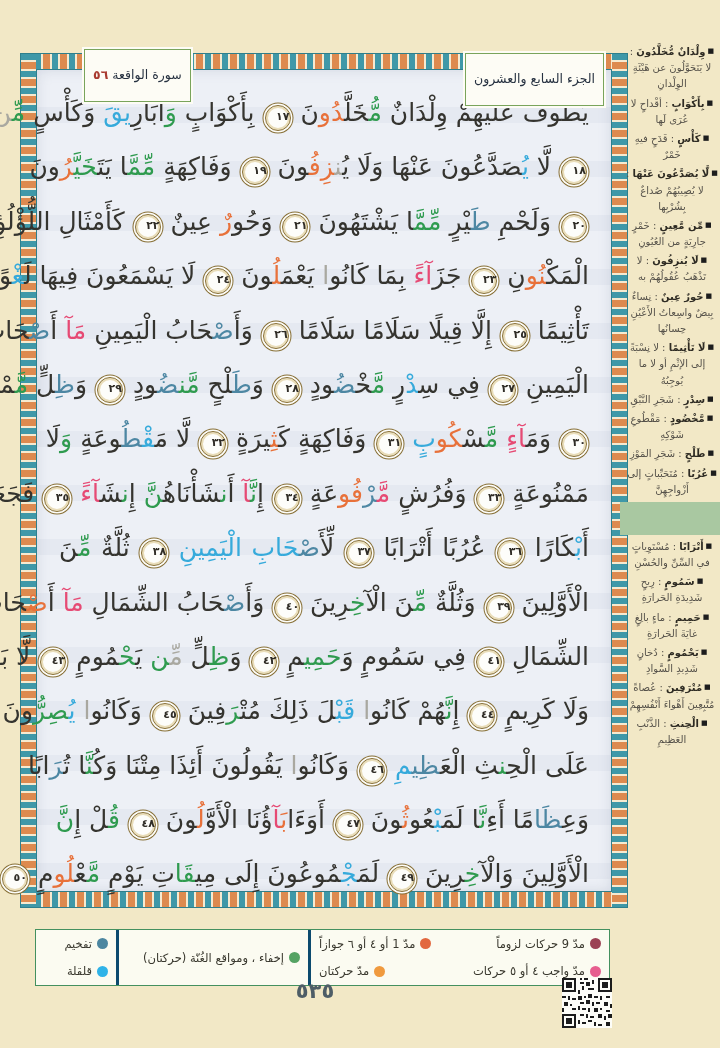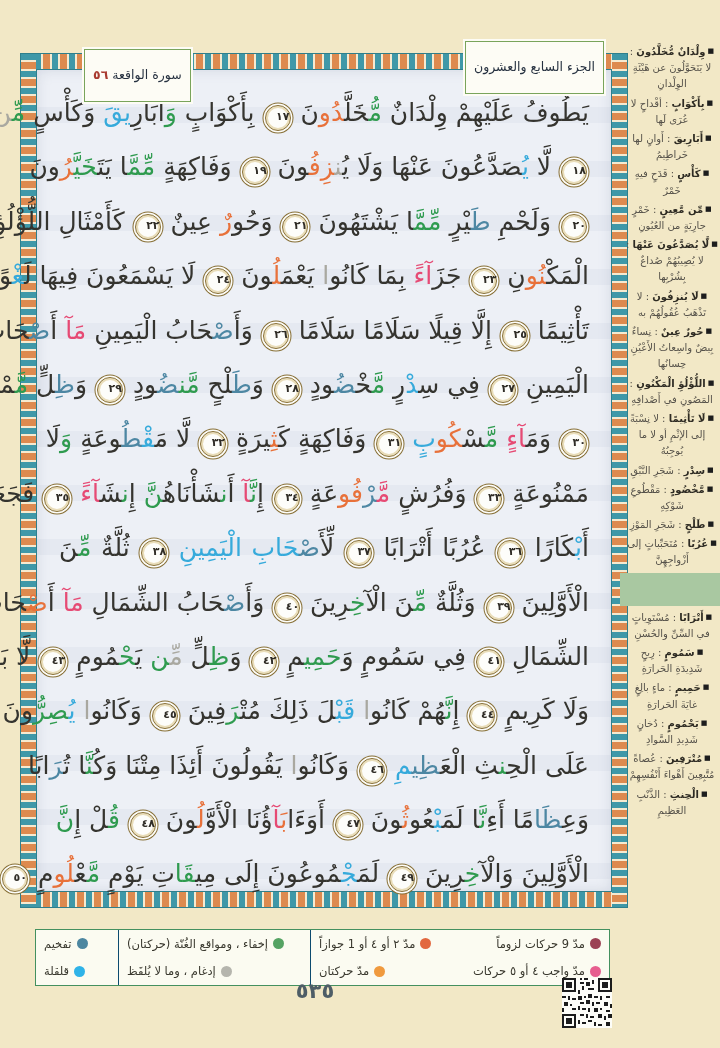--- a/index.html
+++ b/index.html
@@ -19,21 +19,21 @@
   .inner{position:absolute;inset:15px;background:#edf0f6;
          box-shadow:inset 0 0 0 1px #2f7f8c, inset 0 0 14px rgba(120,130,160,.25);
          background-image:repeating-linear-gradient(180deg,#edf0f6 0 38px,#e5e9f1 38px 54px);}
 
   
   .cartouche{position:absolute;z-index:6;background:#fdfcf5;border:1px solid #79a45b;
       height:19px;line-height:18px;padding:16px 8px;font-size:12.5px;color:#263140;
       white-space:nowrap;box-shadow:0 0 0 2px #fdfcf5;}
   .cartouche .num{color:#a93b30;font-weight:bold;}
   .cart-surah{left:84px;top:49px;}
-  .cart-juz{left:465px;top:41px;}
+  .cart-juz{left:465px;top:53px;}
 
   
   .qtext{position:absolute;inset:17px 19px;padding:0 4px;}
   .qline{height:54.4px;line-height:54.4px;font-size:25px;letter-spacing:0;
          text-align:justify;text-align-last:justify;white-space:nowrap;color:#35342f;}
   .c-k{color:#35342f;} .c-g{color:#2f9b4f;} .c-o{color:#e8713a;}
   .c-r{color:#e64a74;} .c-b{color:#36aadb;}
   .c-t{color:#4d87a3;} .c-y{color:#a9a8a0;}
   .verse{display:inline-block;width:24px;height:24px;line-height:22px;border-radius:50%;
      font-size:11px;text-align:center;vertical-align:1px;color:#2f2c26;background:#fdfdfa;
@@ -47,21 +47,21 @@
   .entry{margin-bottom:3px;}
   .entry .bullet{font-size:7px;color:#1d1d1d;vertical-align:2px;margin-left:2px;}
   .entry .term{font-weight:bold;font-size:10px;color:#2e2b23;}
   .entry .def{color:#56524a;}
   .hl{height:33px;background:#a9c8a1;margin:4px -2px 4px -6px;}
 
   
   .legend{position:absolute;left:35px;top:929px;width:575px;height:57px;direction:rtl;
           background:#fbfbf1;border:1px solid #44905f;display:flex;box-sizing:border-box;}
   .lsec{display:flex;flex-direction:column;box-sizing:border-box;}
-  .lsec + .lsec{border-left:none;border-right:1px solid #0c4a6e;align-items:flex-end;}
+  .lsec + .lsec{border-left:none;border-right:3px solid #0c4a6e;}
   .lsec-madd{width:298px;} .lsec-ghunnah{width:192px;} .lsec-tafkheem{flex:1;}
   .lrow{flex:1;display:flex;align-items:center;justify-content:space-between;
         padding:0 8px;gap:4px;}
   .litem{display:flex;align-items:center;gap:5px;white-space:nowrap;}
   .dot{width:11px;height:11px;border-radius:50%;flex:none;}
   .llabel{font-size:11.5px;color:#39382e;}
 
   
   .pageno{position:absolute;left:283px;top:979px;width:64px;text-align:center;
           font-size:21px;font-weight:bold;color:#4e5d66;}
@@ -102,27 +102,25 @@
     <span>الجزء السابع والعشرون</span>
   </div>
   <div class="cartouche cart-surah">
     <span>سورة الواقعة</span>
     <span class="num">٥٦</span>
   </div>
 
   <aside class="sidebar">
       <div class="entry"><span class="bullet">■</span><span class="term">وِلْدَانٌ مُّخَلَّدُونَ</span><span class="def"> : لا يَتَحَوَّلُونَ عن هَيْئَةِ الوِلْدانِ</span></div>
       <div class="entry"><span class="bullet">■</span><span class="term">بِأَكْوَابٍ</span><span class="def"> : أقْداحٍ لا عُرَى لَها</span></div>
-      <div class="entry"><span class="bullet">■</span><span class="term">أَبَارِيقَ</span><span class="def"> : أَوانٍ لها خَراطِيمُ</span></div>
       <div class="entry"><span class="bullet">■</span><span class="term">كَأْسٍ</span><span class="def"> : قَدَحٍ فيهِ خَمْرٌ</span></div>
+      <div class="entry"><span class="bullet">■</span><span class="term">لَّا يُصَدَّعُونَ عَنْهَا</span><span class="def"> : لا يُصِيبُهُمْ صُداعٌ بِشُرْبِها</span></div>
       <div class="entry"><span class="bullet">■</span><span class="term">مِّن مَّعِينٍ</span><span class="def"> : خَمْرٍ جارِيَةٍ من العُيُونِ</span></div>
-      <div class="entry"><span class="bullet">■</span><span class="term">لَّا يُصَدَّعُونَ عَنْهَا</span><span class="def"> : لا يُصِيبُهُمْ صُداعٌ بِشُرْبِها</span></div>
       <div class="entry"><span class="bullet">■</span><span class="term">لَا يُنزِفُونَ</span><span class="def"> : لا تَذْهَبُ عُقُولُهُمْ به</span></div>
       <div class="entry"><span class="bullet">■</span><span class="term">حُورٌ عِينٌ</span><span class="def"> : نِساءٌ بِيضٌ واسِعاتُ الأَعْيُنِ حِسانُها</span></div>
-      <div class="entry"><span class="bullet">■</span><span class="term">اللُّؤْلُؤِ الْمَكْنُونِ</span><span class="def"> : المَصُونِ في أَصْدافِهِ</span></div>
       <div class="entry"><span class="bullet">■</span><span class="term">لَا تَأْثِيمًا</span><span class="def"> : لا نِسْبَةً إلى الإثْمِ أو لا ما يُوجِبُهُ</span></div>
       <div class="entry"><span class="bullet">■</span><span class="term">سِدْرٍ</span><span class="def"> : شَجَرِ النَّبْقِ</span></div>
       <div class="entry"><span class="bullet">■</span><span class="term">مَّخْضُودٍ</span><span class="def"> : مَقْطُوعِ شَوْكِهِ</span></div>
       <div class="entry"><span class="bullet">■</span><span class="term">طَلْحٍ</span><span class="def"> : شَجَرِ المَوْزِ</span></div>
       <div class="entry"><span class="bullet">■</span><span class="term">عُرُبًا</span><span class="def"> : مُتَحَبِّباتٍ إلى أَزْواجِهِنَّ</span></div>
       <div class="hl" style="background: rgb(169, 200, 161);"></div>
       <div class="entry"><span class="bullet">■</span><span class="term">أَتْرَابًا</span><span class="def"> : مُسْتَوِياتٍ في السِّنِّ والحُسْنِ</span></div>
       <div class="entry"><span class="bullet">■</span><span class="term">سَمُومٍ</span><span class="def"> : رِيحٍ شَدِيدَةِ الحَرارَةِ</span></div>
       <div class="entry"><span class="bullet">■</span><span class="term">حَمِيمٍ</span><span class="def"> : ماءٍ بالِغٍ غايَةَ الحَرارَةِ</span></div>
       <div class="entry"><span class="bullet">■</span><span class="term">يَحْمُومٍ</span><span class="def"> : دُخانٍ شَدِيدِ السَّوادِ</span></div>
@@ -132,45 +130,39 @@
 
   <div class="legend">
       <div class="lsec lsec-madd">
         <div class="lrow">
           <div class="litem">
             <span class="dot" style="background: rgb(156, 66, 84);"></span>
             <span class="llabel">مدّ 9 حركات لزوماً</span>
           </div>
           <div class="litem">
             <span class="dot" style="background: rgb(226, 104, 63);"></span>
-            <span class="llabel">مدّ ٢ أو ٤ أو 1 جوازاً</span>
+            <span class="llabel">مدّ 1 أو ٤ أو ٦ جوازاً</span>
           </div>
         </div>
         <div class="lrow">
           <div class="litem">
             <span class="dot" style="background: rgb(231, 94, 143);"></span>
             <span class="llabel">مدّ واجب ٤ أو ٥ حركات</span>
           </div>
           <div class="litem">
             <span class="dot" style="background: rgb(240, 154, 62);"></span>
             <span class="llabel">مدّ حركتان</span>
           </div>
         </div>
       </div>
       <div class="lsec lsec-ghunnah">
         <div class="lrow">
           <div class="litem">
             <span class="dot" style="background: rgb(85, 163, 99);"></span>
             <span class="llabel">إخفاء ، ومواقع الغُنّة (حركتان)</span>
-          </div>
-        </div>
-        <div class="lrow">
-          <div class="litem">
-            <span class="dot" style="background: rgb(181, 181, 173);"></span>
-            <span class="llabel">إدغام ، وما لا يُلفَظ</span>
           </div>
         </div>
       </div>
       <div class="lsec lsec-tafkheem">
         <div class="lrow">
           <div class="litem">
             <span class="dot" style="background: rgb(76, 134, 160);"></span>
             <span class="llabel">تفخيم</span>
           </div>
         </div>

